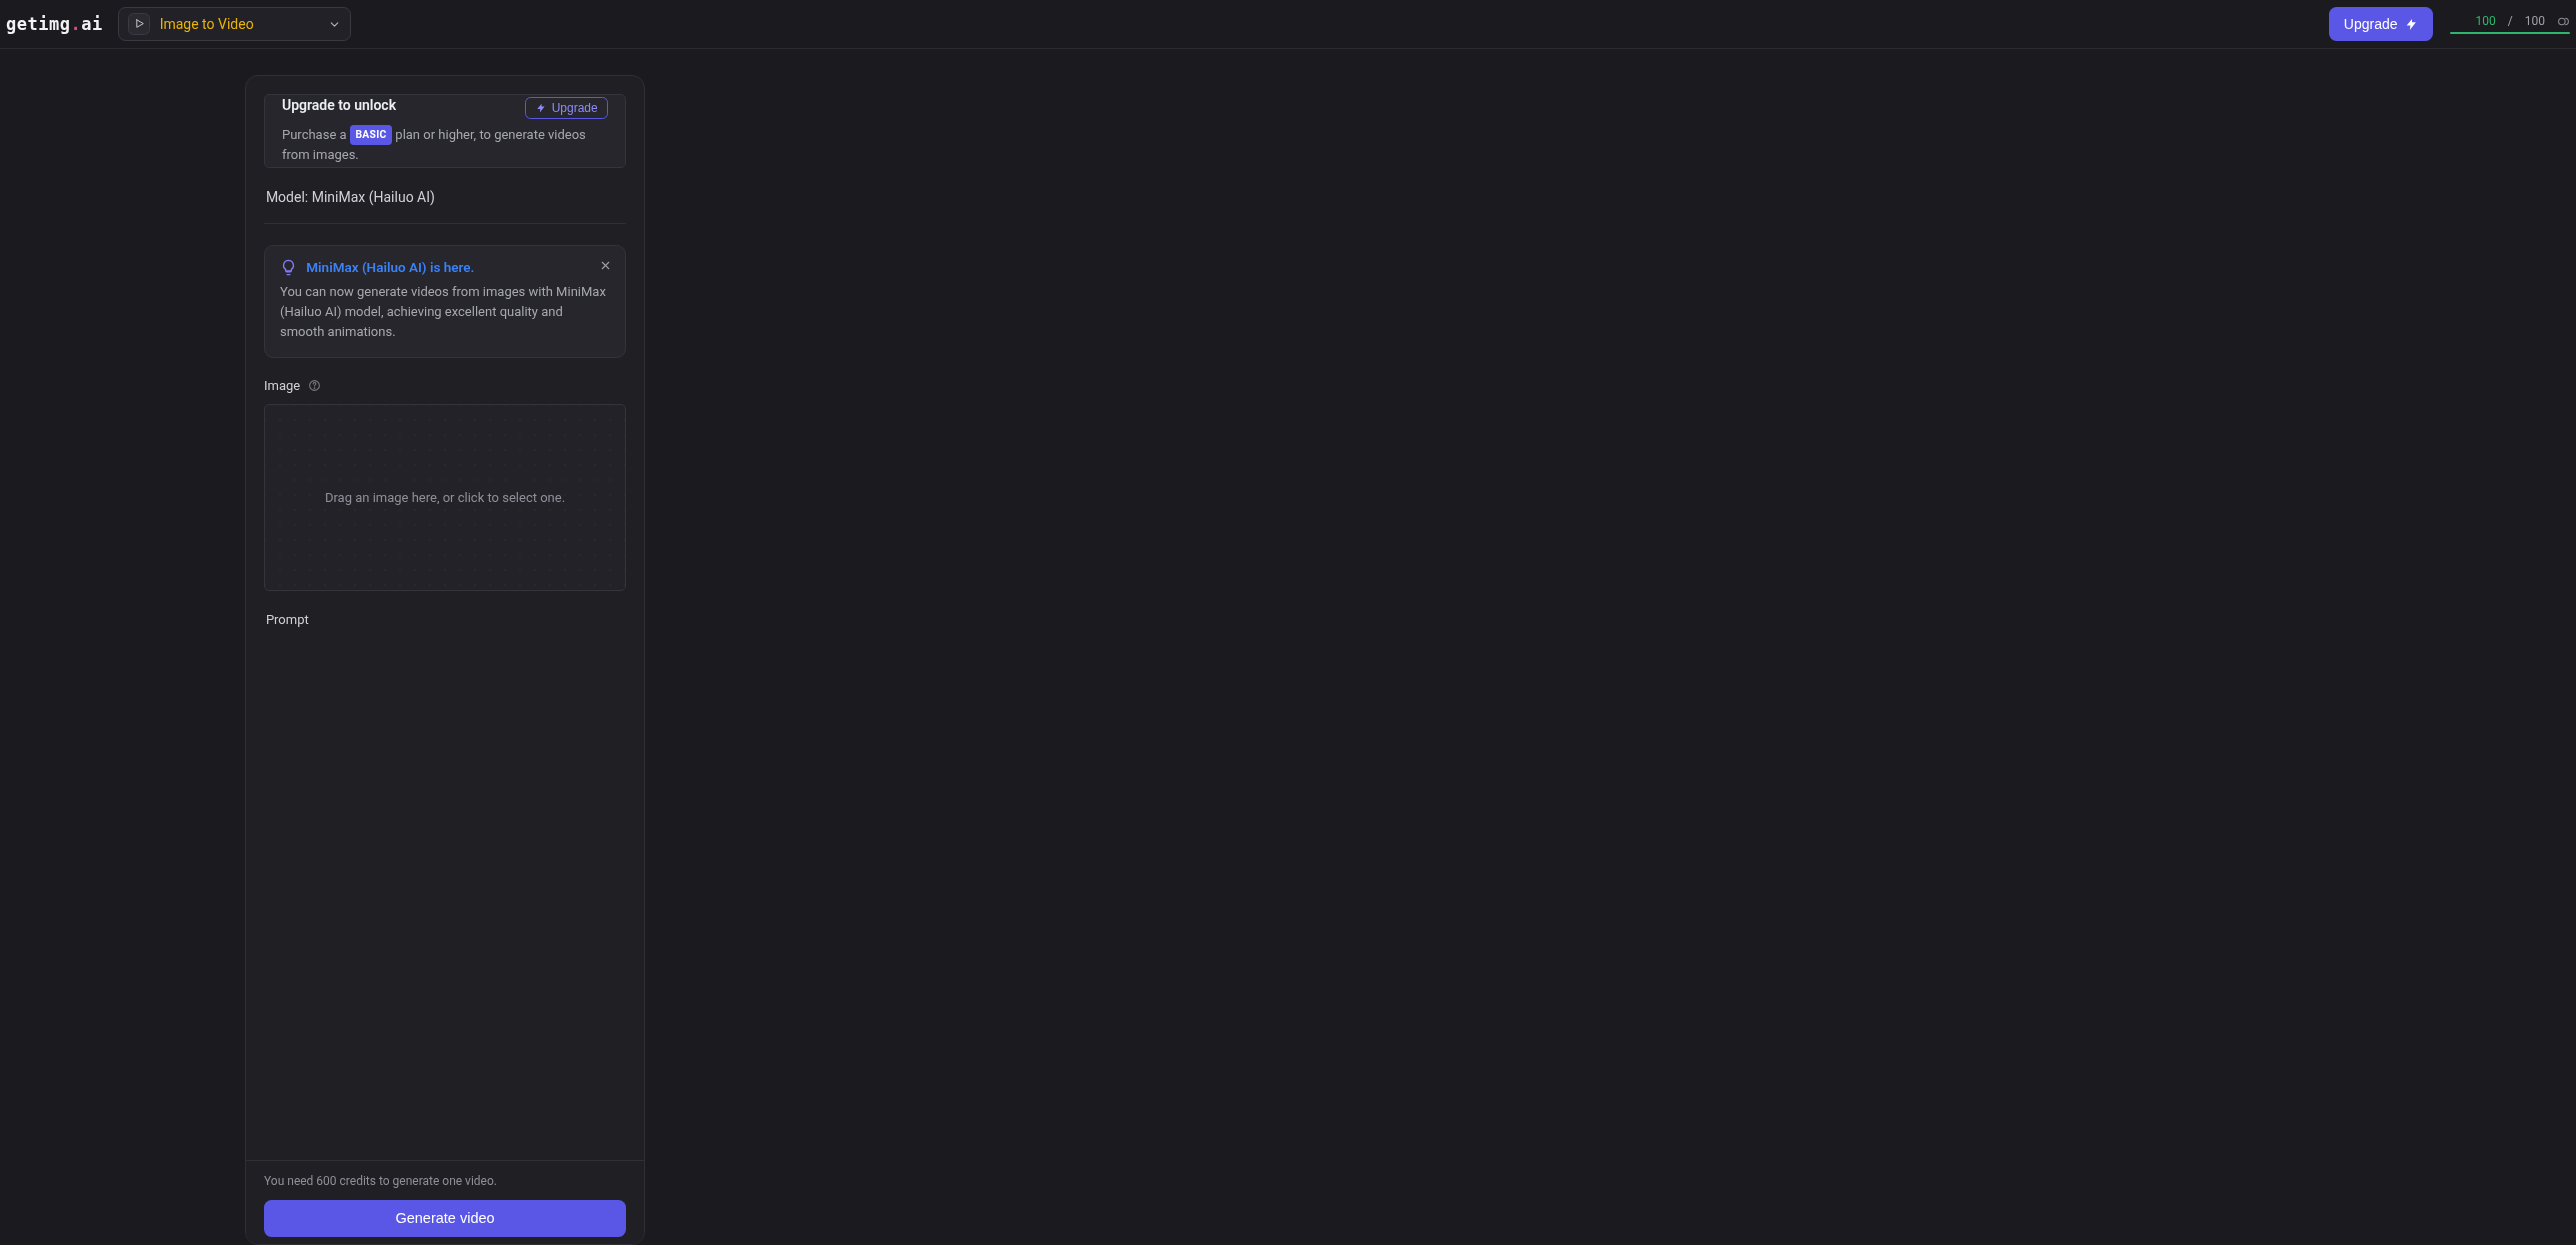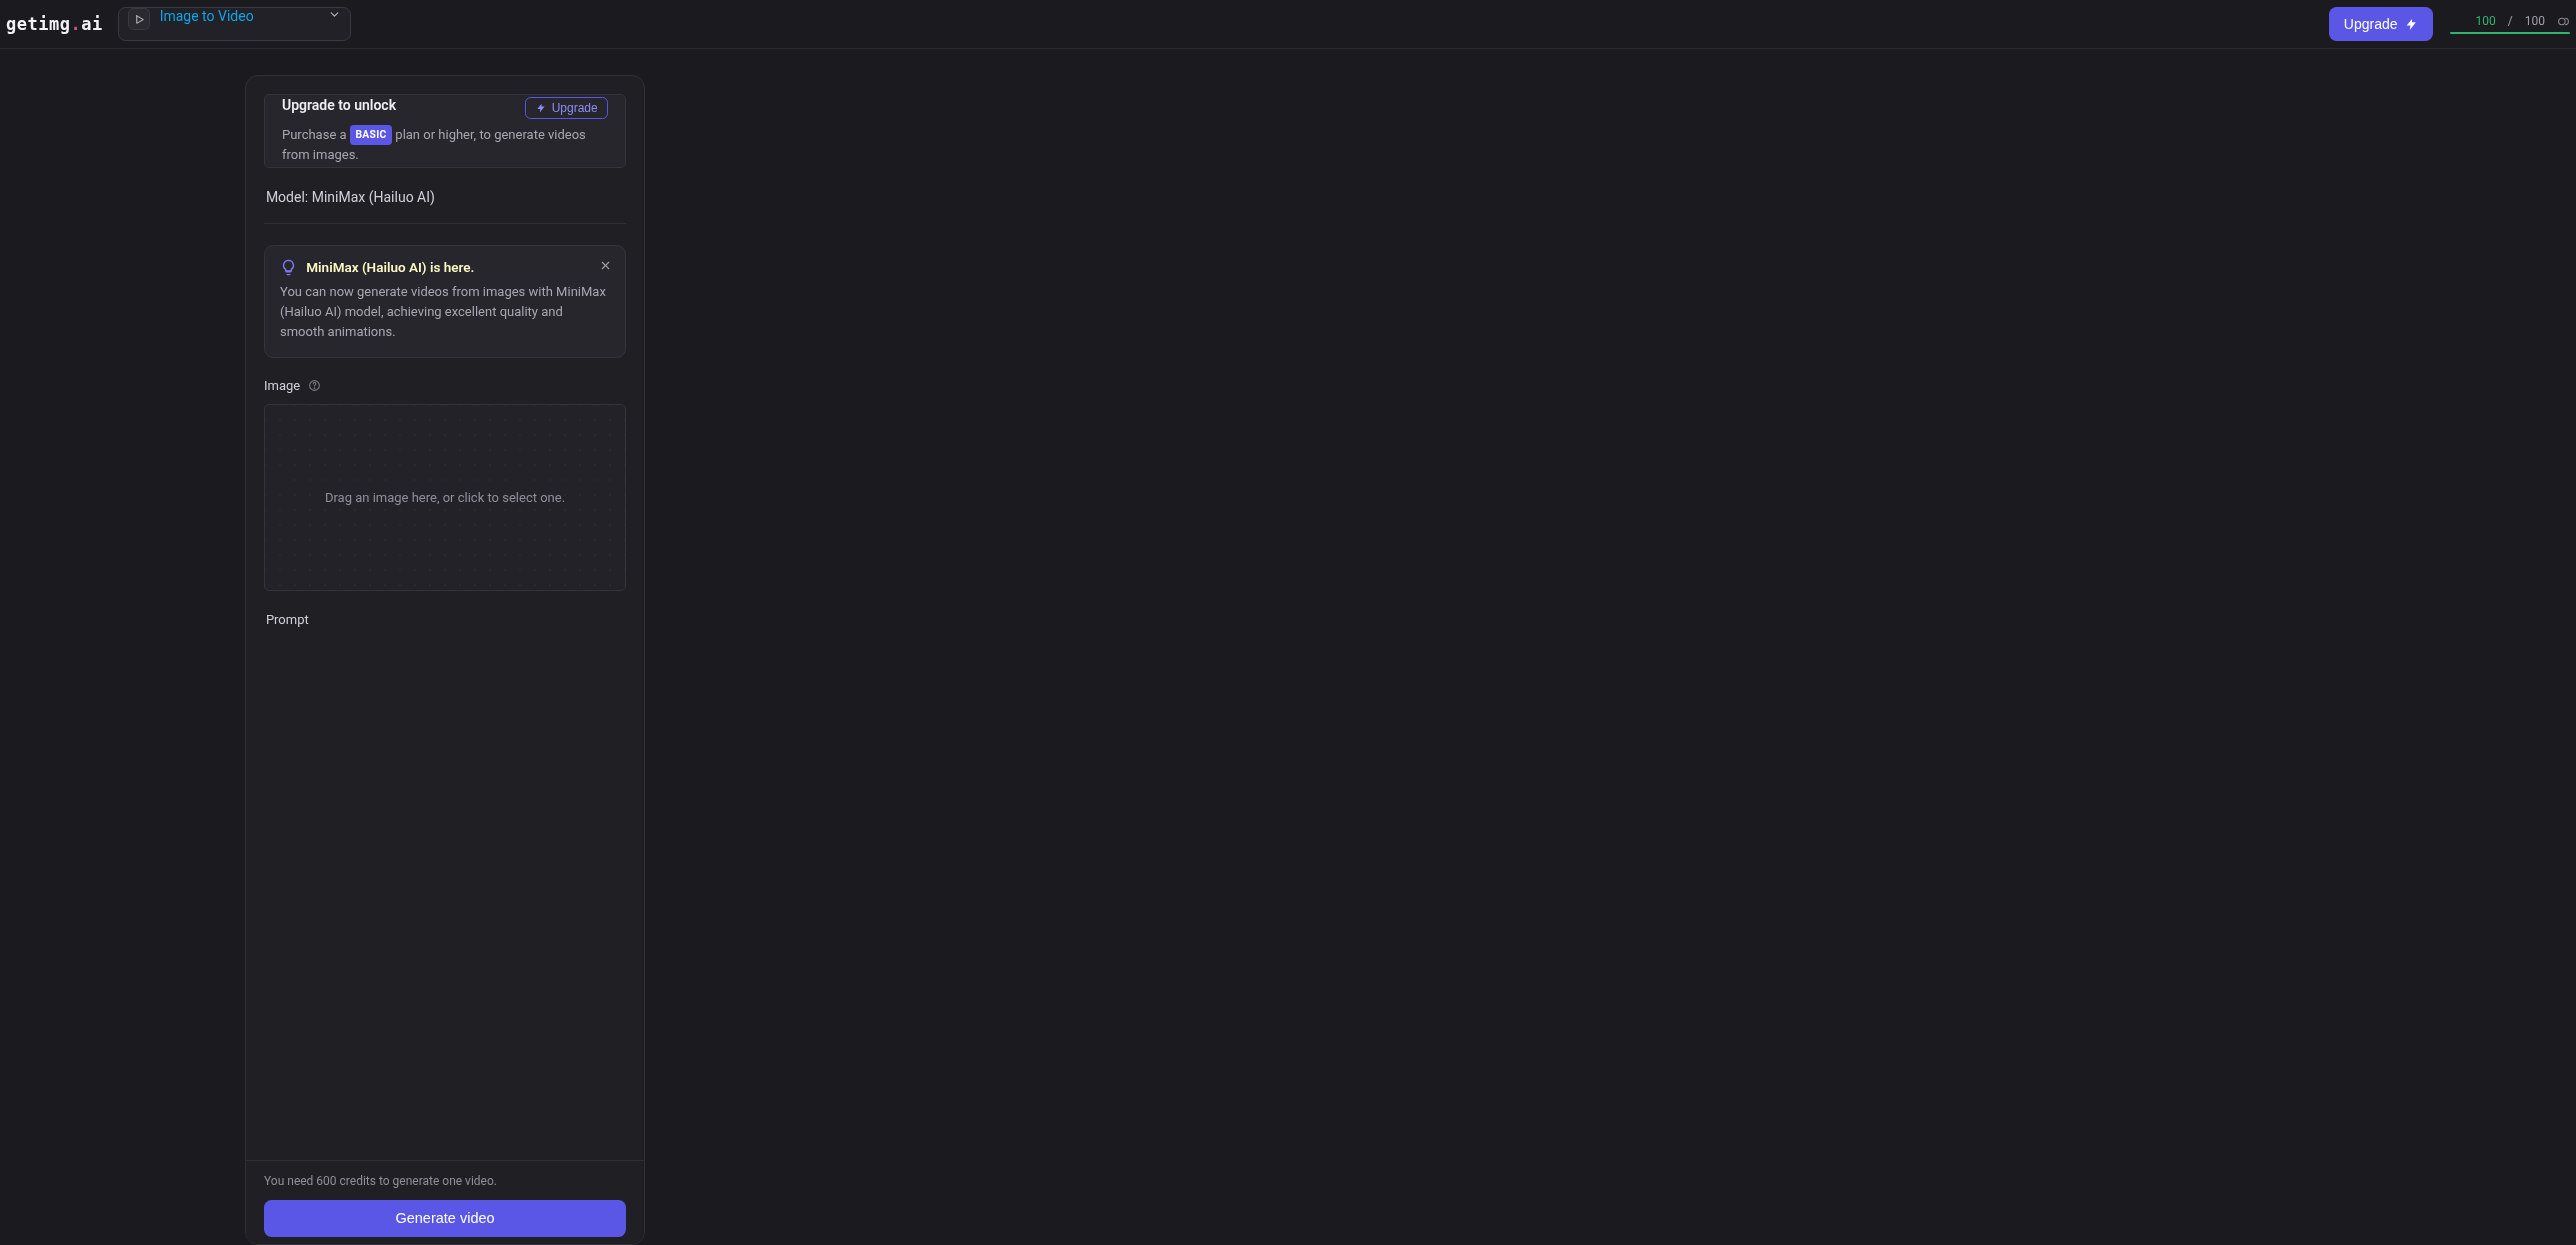--- a/index.html
+++ b/index.html
@@ -26,27 +26,28 @@
     font-size: 17px;
     font-weight: 600;
     letter-spacing: 0.5px;
     color: #f2f2f4;
     margin-right: 15px;
     white-space: nowrap;
   }
   .logo .dot { color: #cf4f8a; }
   .tool-select {
     display: inline-flex;
+    align-items: center;
     gap: 9.3px;
     height: 34px;
     padding: 0 9.3px;
     border: 0.9px solid #3a3a42;
     border-radius: 7.5px;
     background: #212127;
-    color: #0ea5e9;
+    color: #eab308;
     cursor: pointer;
   }
   .tool-select .play-wrap {
     width: 22.4px; height: 22.4px;
     display: inline-flex; align-items: center; justify-content: center;
     border: 0.9px solid #3a3a42;
     border-radius: 5.6px;
     background: #2a2a30;
   }
   .tool-select .label { font-size: 14px; }
@@ -176,21 +177,21 @@
     border-radius: 9.3px;
     padding: 13px 15px 15px 15px;
     position: relative;
   }
   .notice-head {
     display: flex;
     align-items: center;
     gap: 9.3px;
     margin-bottom: 5.6px;
   }
-  .notice-title { font-size: 13.5px; font-weight: 600; color: #fef9c3; }
+  .notice-title { font-size: 13.5px; font-weight: 600; color: #3b82f6; }
   .notice-close {
     position: absolute;
     top: 11.2px; right: 11.2px;
     color: #a0a0a8;
     cursor: pointer;
     width: 17px; height: 17px;
     display: inline-flex; align-items: center; justify-content: center;
   }
   .notice-body {
     font-size: 13px;

